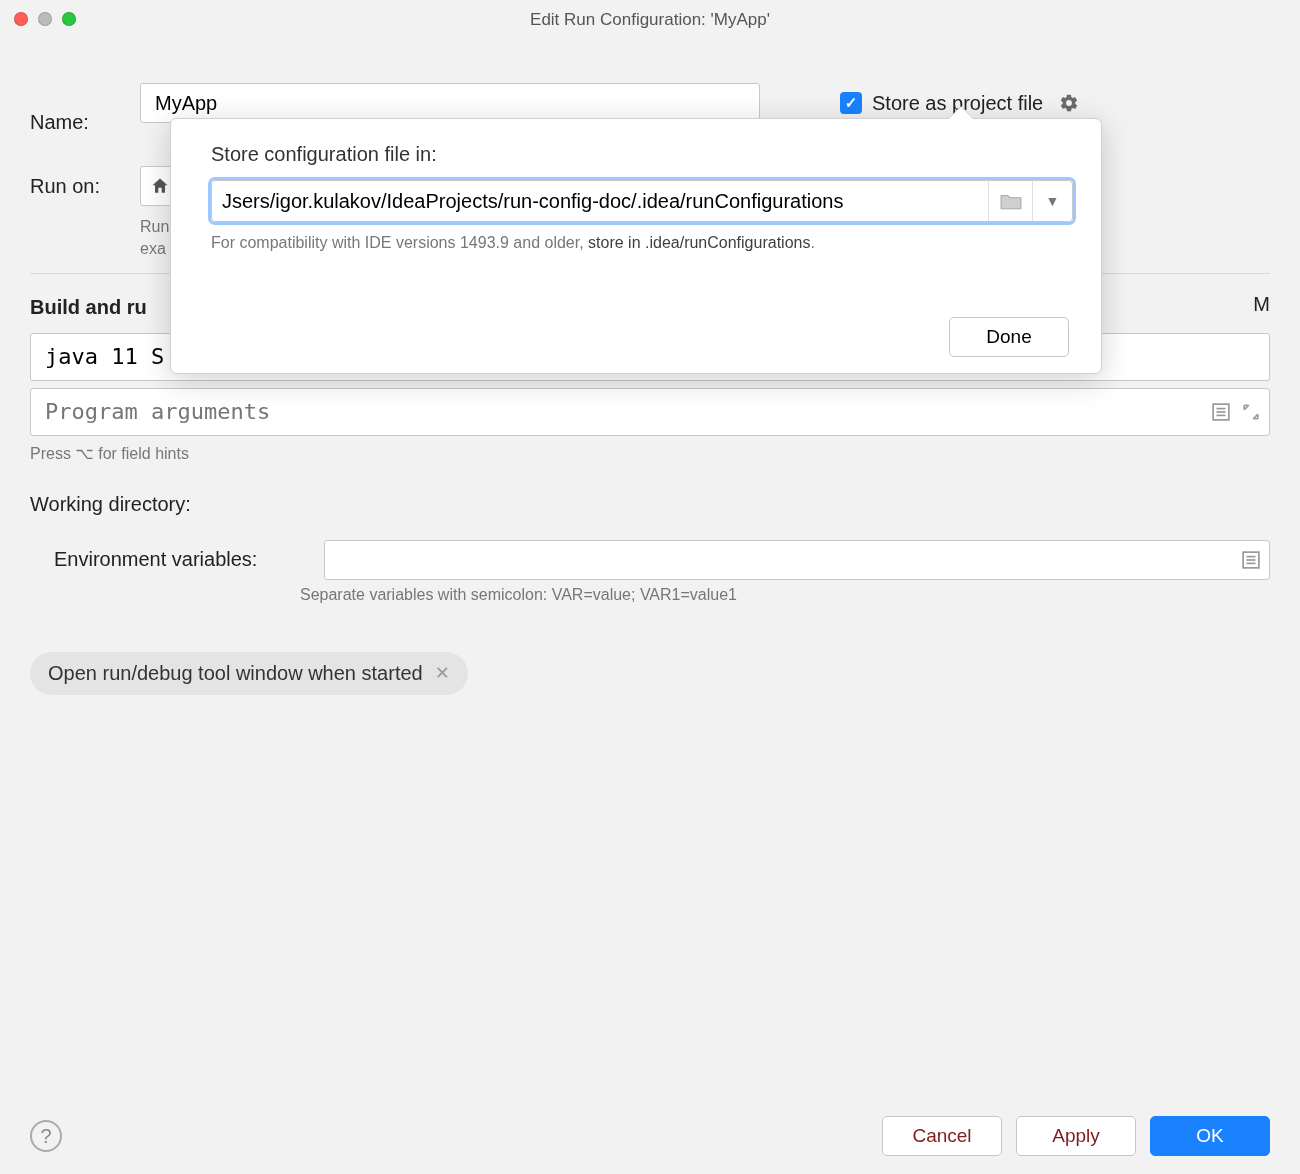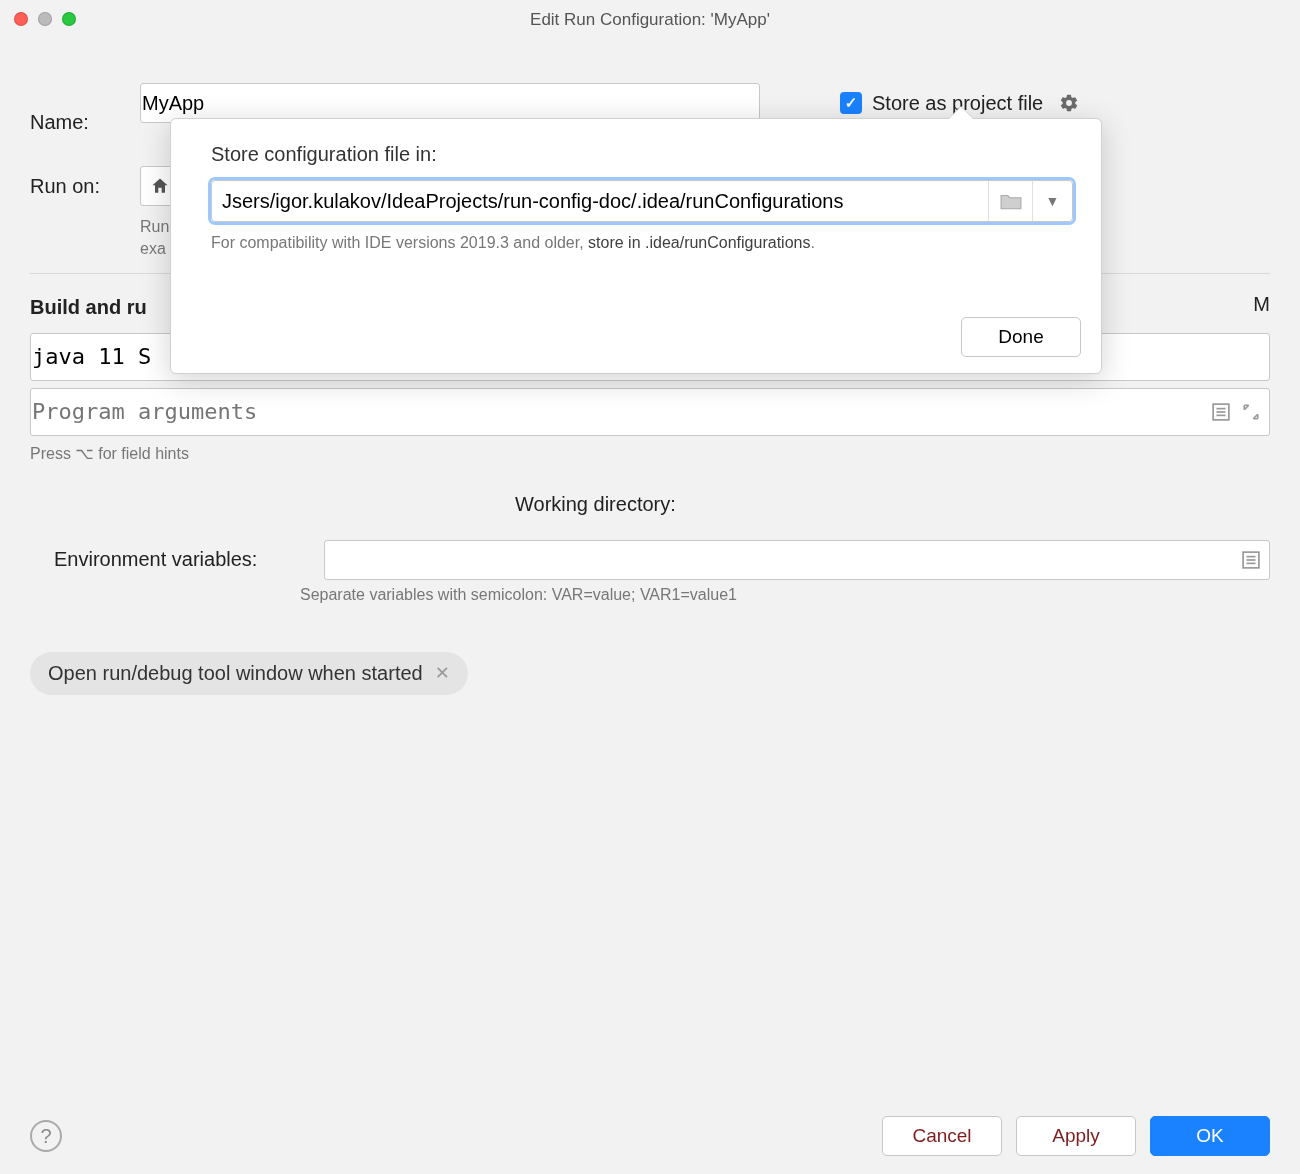--- a/index.html
+++ b/index.html
@@ -10,55 +10,55 @@
   .dot { width: 14px; height: 14px; border-radius: 50%; border: 1px solid rgba(0,0,0,0.15); }
   .dot.red { background: #ff5f57; }
   .dot.yellow { background: #bbb; }
   .dot.green { background: #28c840; }
   .title { font-size: 17px; color: #555; font-weight: 400; }
   .content { padding: 20px 30px 0 30px; }
   .row { display: flex; align-items: center; margin-bottom: 16px; }
   .label { font-size: 20px; color: #222; }
   .name-row { display:flex; align-items:center; }
   .name-label { width: 110px; margin-top: 39px; }
-  .input { background: #fff; border: 1px solid #c8c8c8; border-radius: 3px; height: 40px; font-size: 20px; padding: 4px 1px; outline:none; width:100%; }
+  .input { background: #fff; border: 1px solid #c8c8c8; border-radius: 3px; height: 40px; font-size: 20px; padding: 4px 14px; outline:none; width:100%; }
   .input.mono { font-family: "Menlo","Consolas",monospace; font-size: 22px; }
   .checkbox-wrap { display:flex; align-items:center; gap: 10px; margin-left: 40px; }
   .checkbox { width: 22px; height: 22px; background: #1a82ff; border-radius: 4px; display:flex; align-items:center; justify-content:center; }
   .check { color:#fff; font-size:15px; font-weight:bold; }
   .gear { color:#6b6b6b; font-size:20px; margin-left:6px; }
   .small-desc { font-size: 16px; color: #777; line-height: 1.4; }
   .section-title { font-size: 20px; font-weight: 600; margin: 22px 0 14px 0; }
   .divider { border: none; border-top: 1px solid #d8d8d8; margin: 12px 0 0 0; }
   .field-wrap { position:relative; }
   .field-icons { position:absolute; right:8px; top:50%; transform:translateY(-50%); display:flex; gap:8px; color:#9a9a9a; }
   .field-icons span { display:inline-flex; align-items:center; justify-content:center; width:22px; height:22px; }
   .hint { font-size: 16px; color:#777; margin-top:8px; }
-  .wd-row { display:flex; align-items:center; margin-top:30px;flex-direction:column; }
+  .wd-row { display:flex; align-items:center; margin-top:30px; }
   .wd-row .label { width:270px; }
   .env-row { display:flex; align-items:center; margin-top:24px; }
   .env-row .label { width:270px;margin-left:24px; }
   .env-hint { margin-left:270px; font-size:16px; color:#777; margin-top:6px; }
   .chip { display:inline-flex; align-items:center; background:#e4e4e4; border-radius:22px; padding:10px 18px; font-size:20px; color:#333; margin-top:48px; }
   .chip-x { color:#9a9a9a; font-size:18px; margin-left:12px; }
   .footer { position:absolute; bottom:18px; left:0; right:0; display:flex; align-items:center; padding:0 30px; }
   .help { width:32px; height:32px; border:2px solid #aaa; border-radius:50%; color:#888; font-size:20px; display:flex; align-items:center; justify-content:center; }
   .spacer { flex:1; }
   .btn { min-width:120px; height:40px; border-radius:5px; font-size:19px; border:1px solid #c7c7c7; background:#fff; color:#7f1d1d; margin-left:14px; cursor:pointer; }
   .btn.primary { background:#1a82ff; color:#fff; border-color:#1a82ff; }
   .popover { position:absolute; top:118px; left:170px; width:932px; height:256px; background:#fff; border:1px solid #d0d0d0; border-radius:6px; box-shadow:0 6px 30px rgba(0,0,0,0.18); padding:24px 28px 20px 40px; z-index:10; }
   .popover::before { content:""; position:absolute; top:-12px; right:128px; width:0; height:0; border-left:12px solid transparent; border-right:12px solid transparent; border-bottom:12px solid #fff; filter: drop-shadow(0 -1px 0 #d0d0d0); }
   .popover-title { font-size:20px; color:#333; margin-bottom:14px; }
   .popover-input-wrap { position:relative; border:1px solid #c8c8c8; border-radius:4px; height:42px; display:flex; align-items:stretch; box-shadow: 0 0 0 3px #9cc8ff; }
   .popover-input { flex:1; border:none; outline:none; font-size:20px; padding:0 10px; background:transparent; }
   .folder-btn { width:44px; border-left:1px solid #e0e0e0; display:flex; align-items:center; justify-content:center; color:#999; }
   .history-btn { width:40px; border-left:1px solid #e0e0e0; display:flex; align-items:center; justify-content:center; color:#777; font-size:14px; }
   .popover-hint { font-size:16px; color:#777; margin-top:12px; }
   .popover-hint a { color:#404040; text-decoration:none; }
-  .popover-footer { position:absolute; right:20px; bottom:16px; }
+  .popover-footer { position:absolute; right:32px; bottom:16px; }
   .btn-done { min-width:120px; height:40px; border-radius:5px; font-size:19px; border:1px solid #c7c7c7; background:#fff; cursor:pointer; }
   svg { display:block; }
   .icon-list { width:18px; height:18px; }
   .icon-folder { width:20px; height:16px; }
   .icon-expand { width:18px; height:18px; }
 </style>
 </head>
 <body>
 <div class="window">
 
@@ -174,21 +174,21 @@
     <div class="popover-input-wrap">
       <input class="popover-input" value="Jsers/igor.kulakov/IdeaProjects/run-config-doc/.idea/runConfigurations" style="">
       <div class="folder-btn">
         <svg width="22" height="18" viewBox="0 0 20 16">
             <path d="M1 3 h6 l2 2 h10 v10 h-18 z" fill="#cfcfcf" stroke="#aaa" stroke-width="1"></path>
           </svg>
       </div>
       <div class="history-btn">▼</div>
     </div>
     <div class="popover-hint">
-      <span>For compatibility with IDE versions 2019.3 and older, </span>
+      <span>For compatibility with IDE versions 1493.9 and older, </span>
       <a href="#">store in .idea/runConfigurations</a><span>.</span>
     </div>
     <div class="popover-footer">
       <button class="btn-done">Done</button>
     </div>
   </div>
 
   <div class="footer">
     <div class="help">?</div>
     <div class="spacer"></div>

